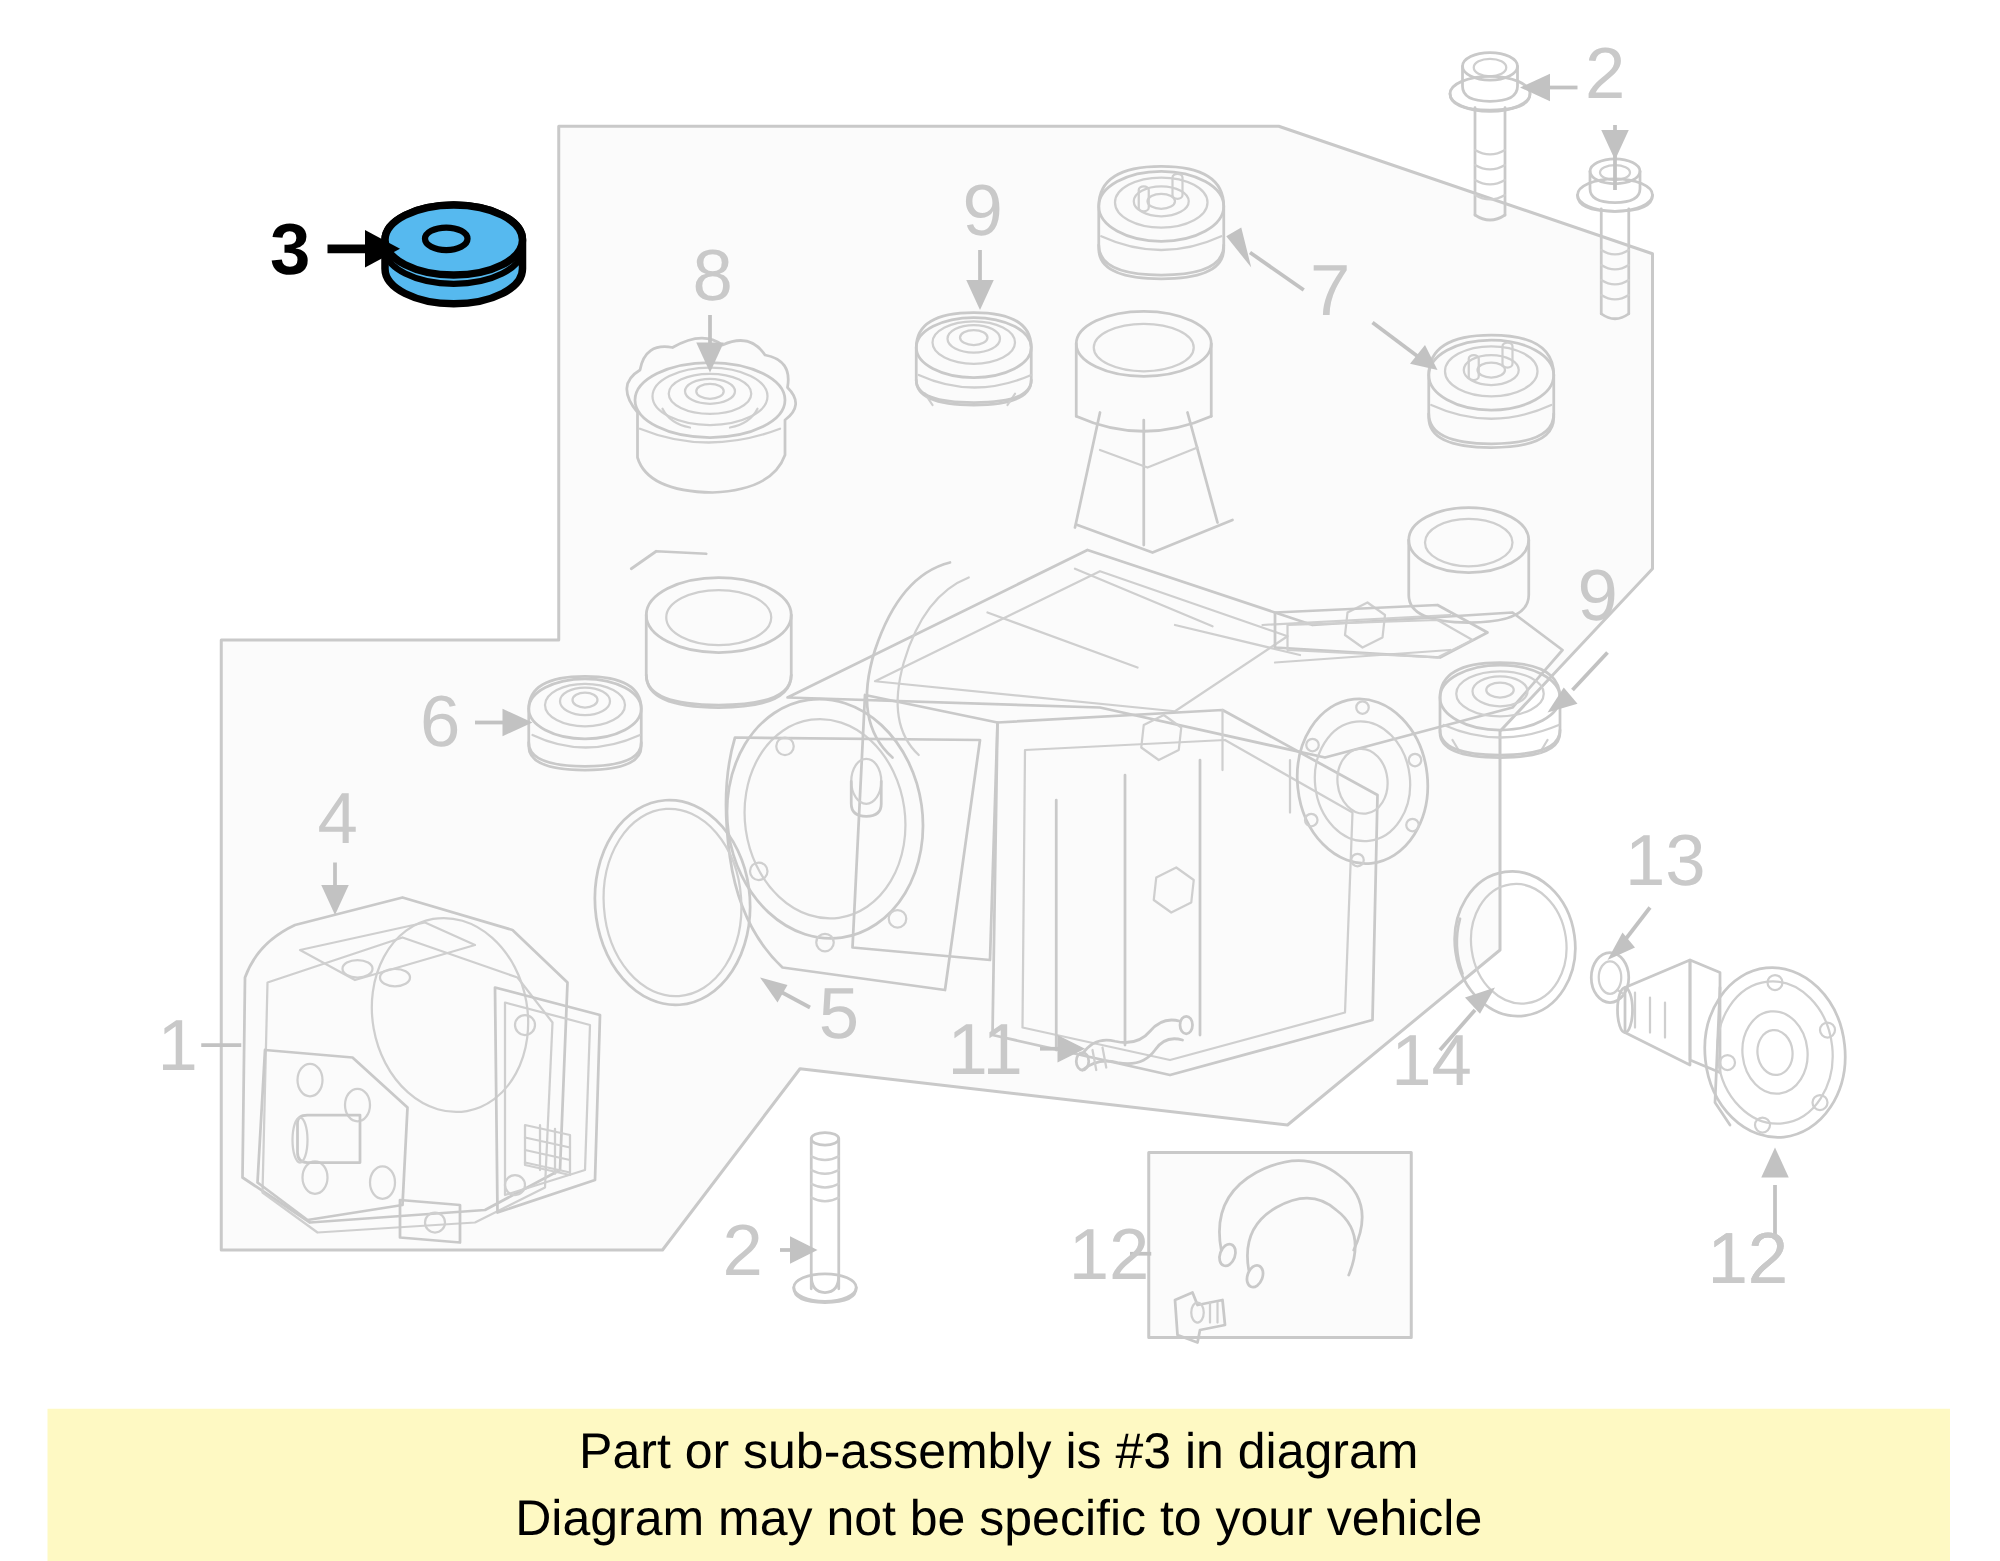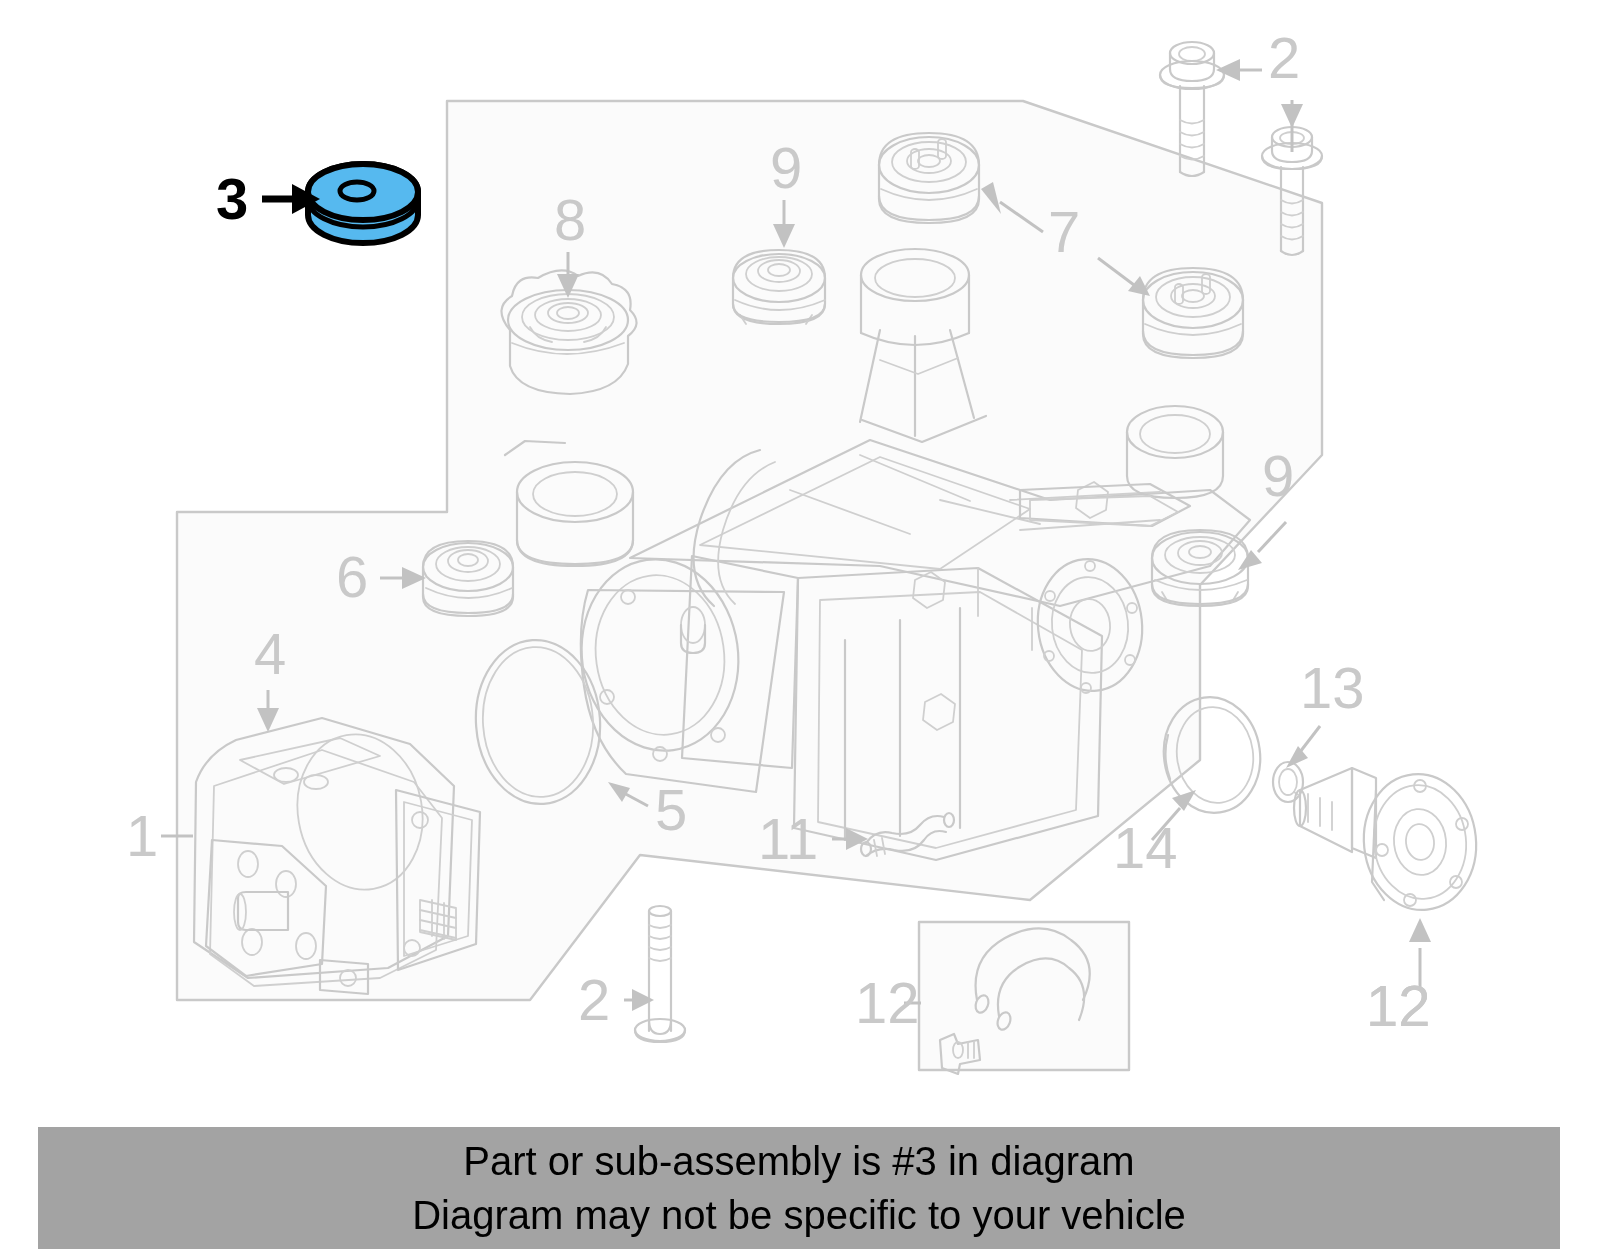--- a/index.html
+++ b/index.html
@@ -416,18 +416,18 @@
     </g>
     <g>
       <line class="arrow-gray" x1="1420" y1="990" x2="1420" y2="948"></line>
       <polygon class="arrow-gray-head" points="1409,942 1420,918 1431,942"></polygon>
     </g>
     <text class="callout-num" x="1366" y="1026">12</text>
     <text class="callout-num" x="1366" y="1026">12</text>
 
   </svg>
 
-  <div class="banner" style="background: #a3a3a3;">
+  <div class="banner" style="background: #fef9c3;">
     <div class="banner-line" style="color: rgb(0, 0, 0);">Part or sub-assembly is #3 in diagram</div>
     <div class="banner-line" style="color: rgb(0, 0, 0);">Diagram may not be specific to your vehicle</div>
   </div>
 
 </div>
 
 </body></html>

